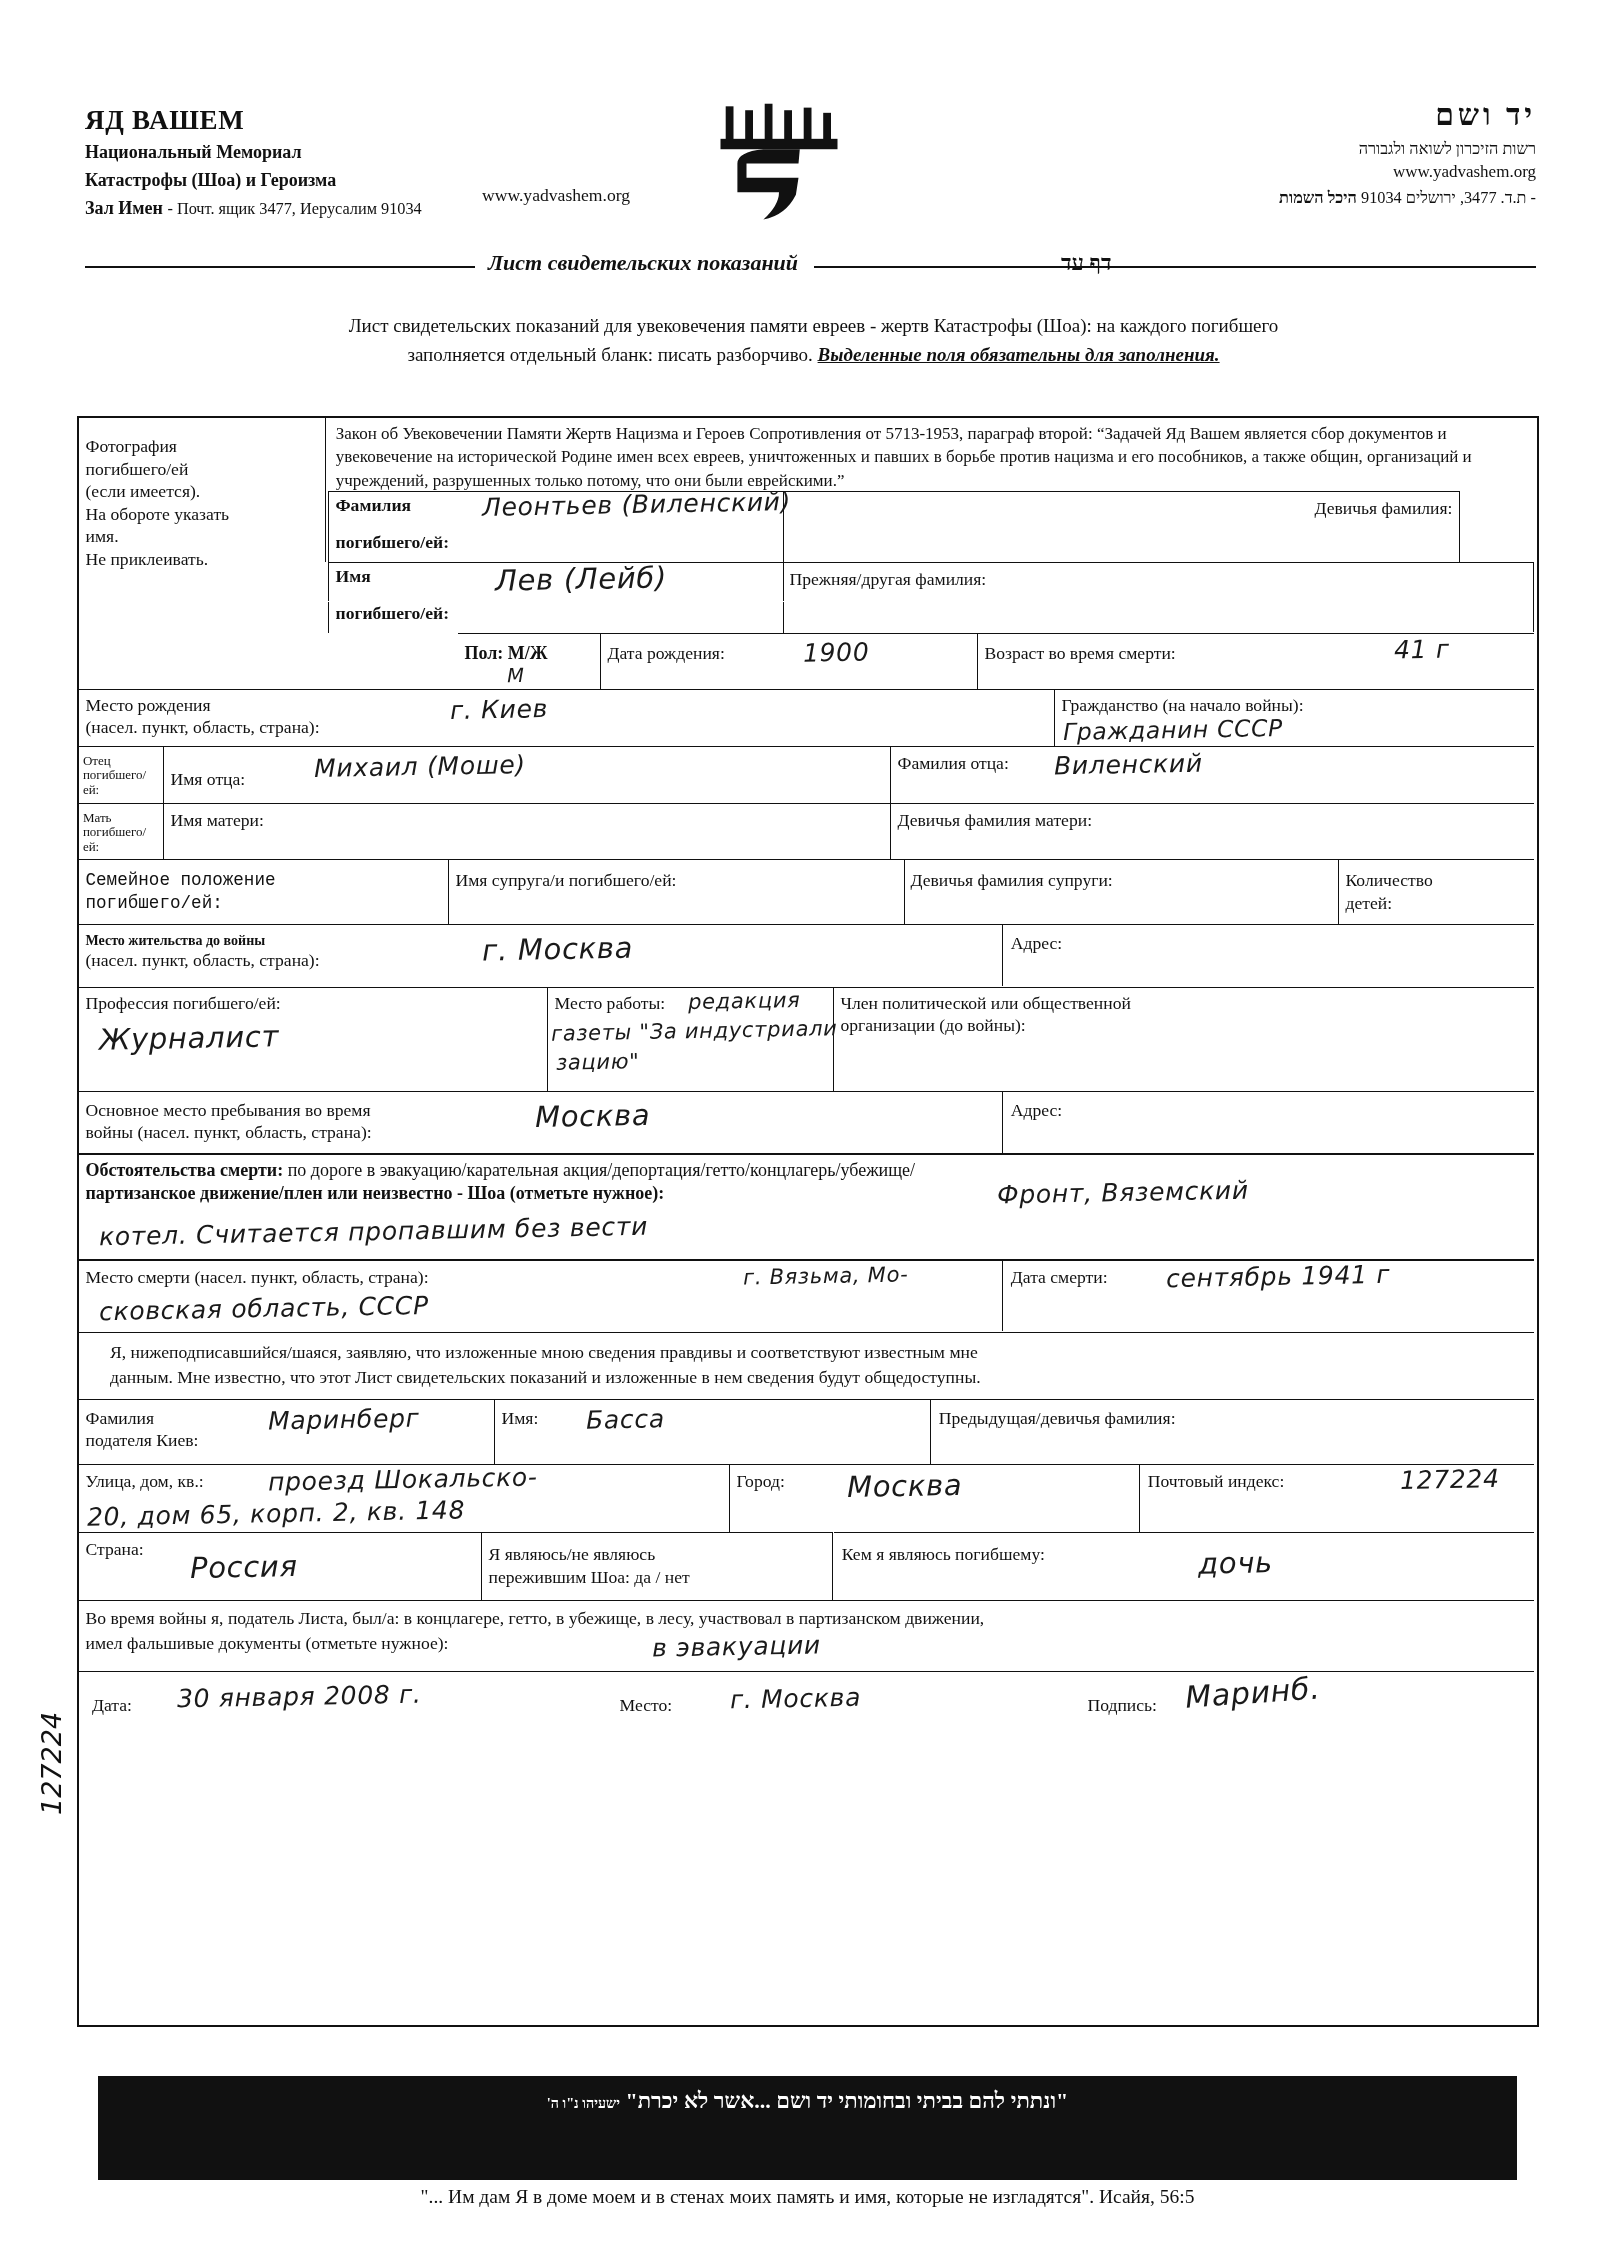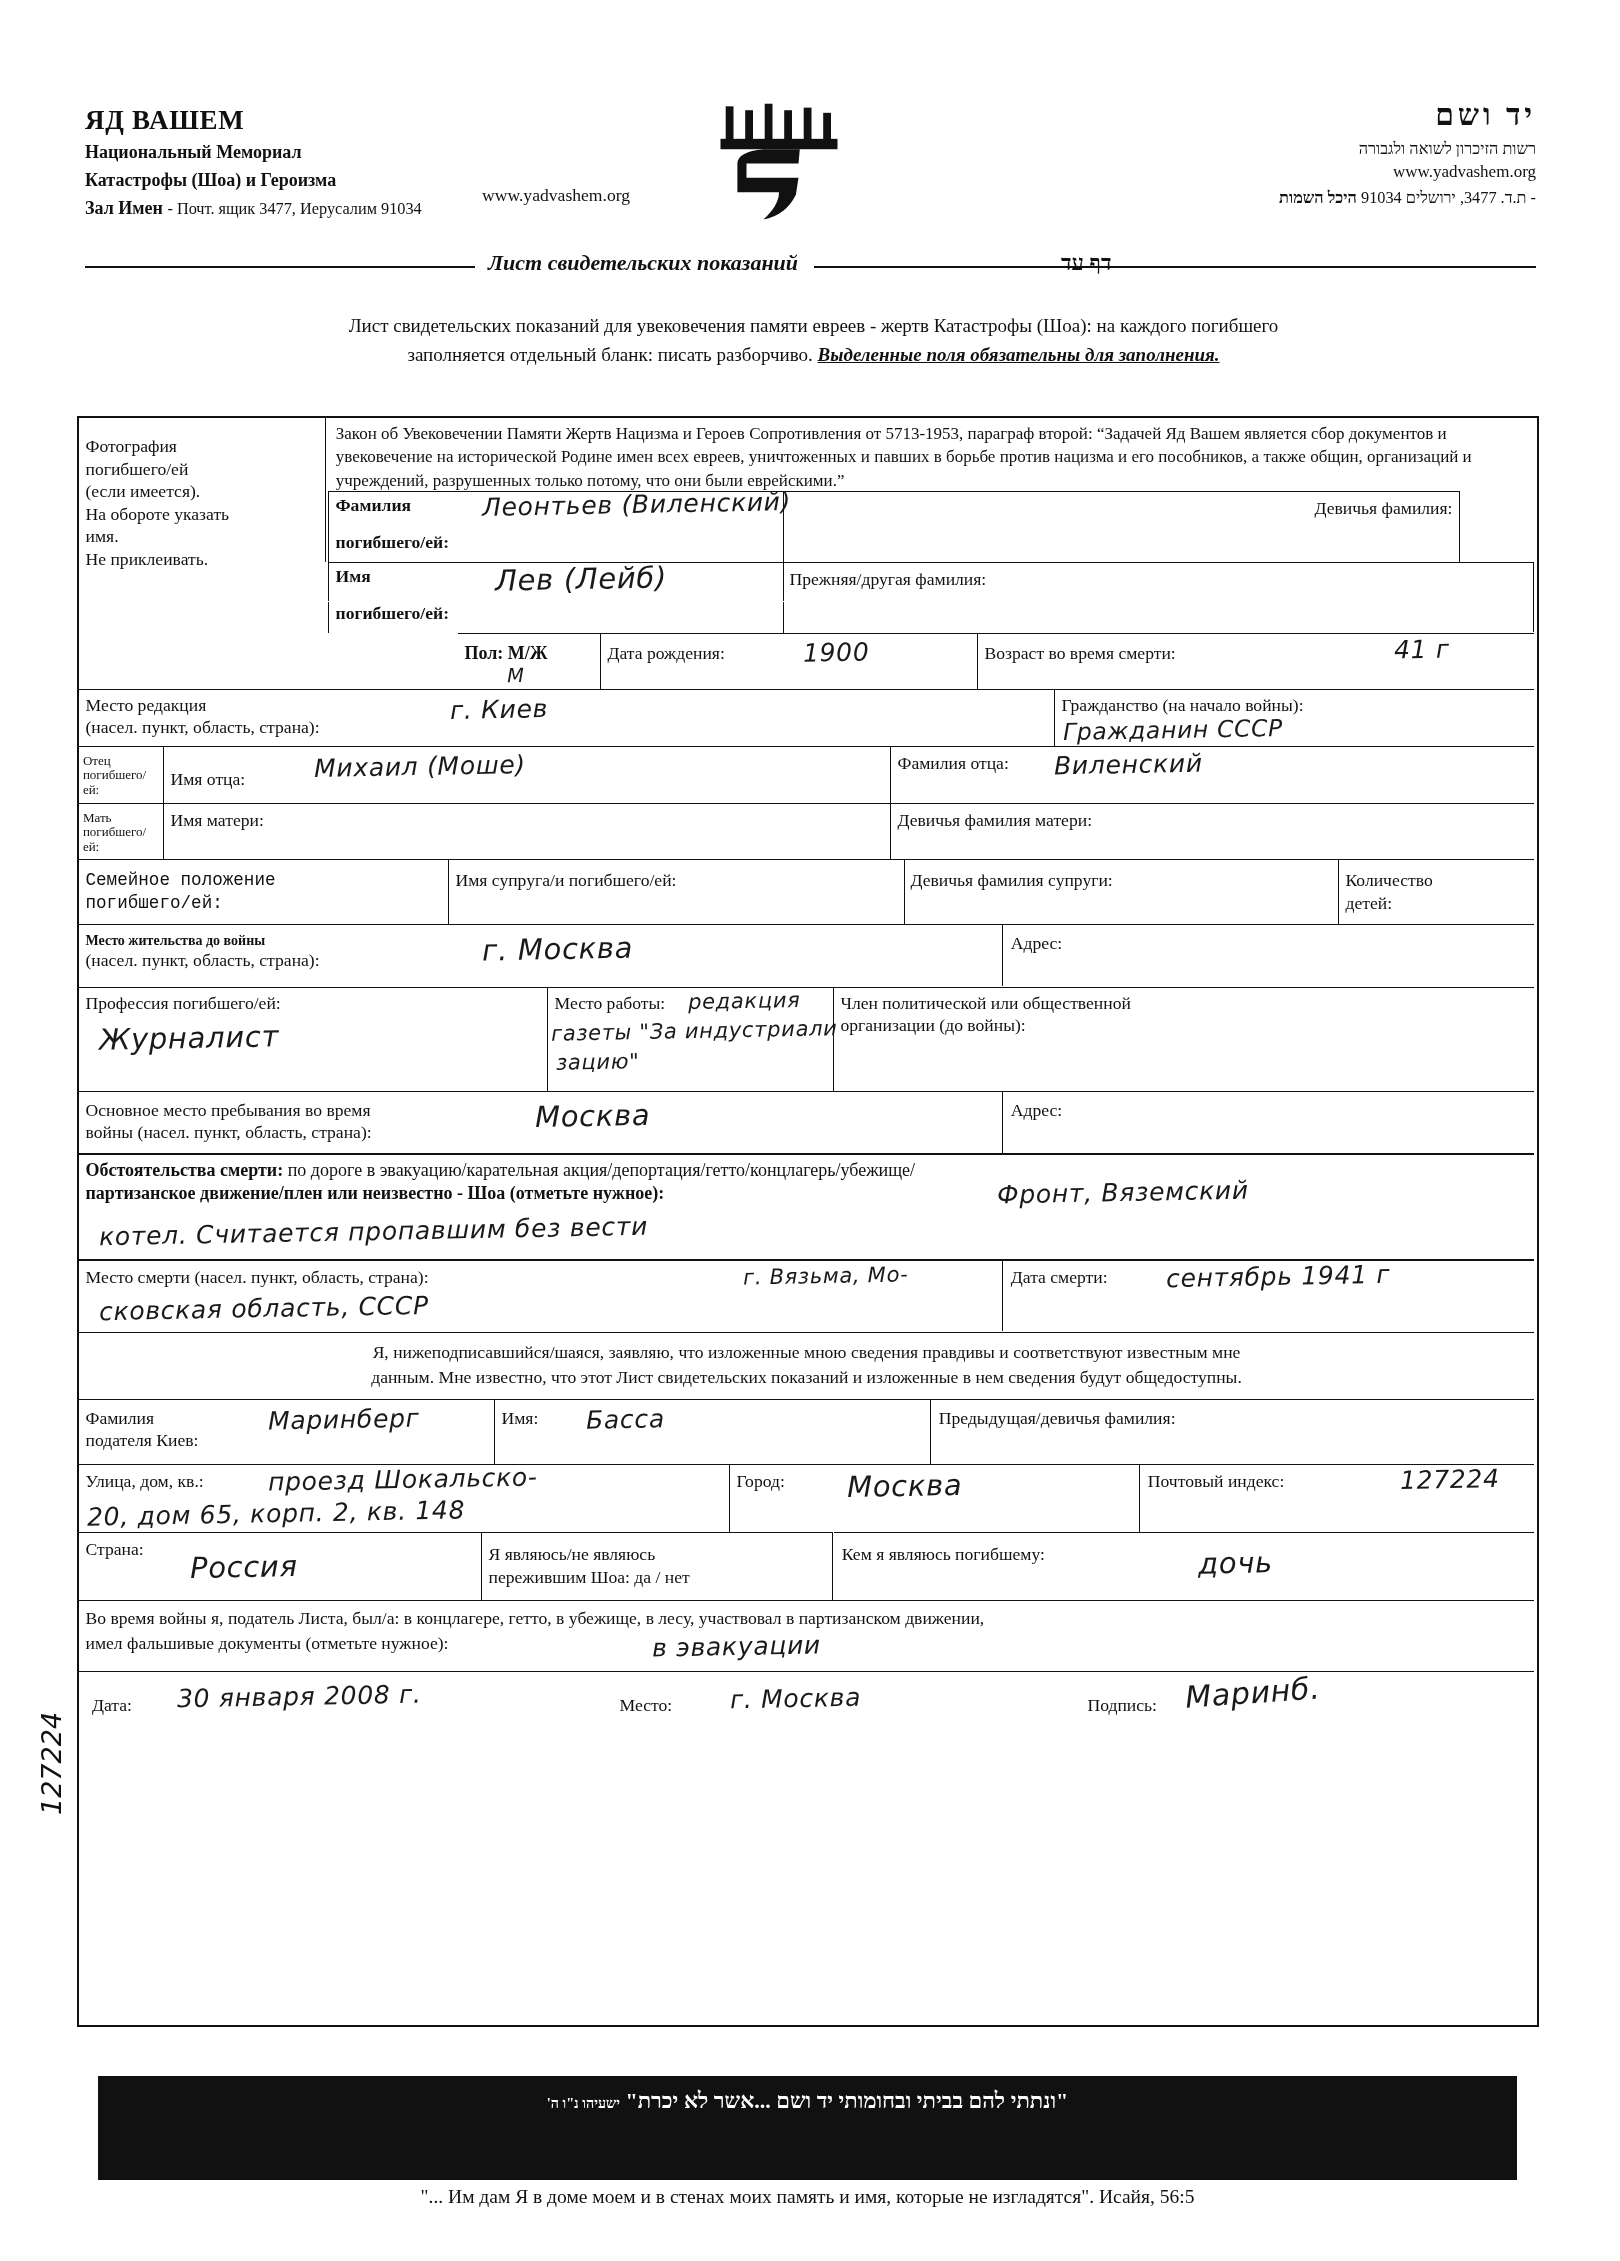--- a/index.html
+++ b/index.html
@@ -193,21 +193,21 @@
       <div class="lbl" style="padding:7.8px 6.5px;">Дата рождения:</div>
       <div class="hand" style="position:absolute;left:202px;top:3.9px;">1900</div>
     </div>
     <div class="cell bt" style="left:899px;top:215px;width:556px;height:56px;">
       <div class="lbl" style="padding:7.8px 6.5px;">Возраст во время смерти:</div>
       <div class="hand" style="position:absolute;left:416px;top:1.3px;">41 г</div>
     </div>
 
     <div class="cell bt br" style="left:0;top:271px;width:976px;height:57px;">
       <div class="lbl" style="padding:3.9px 6.5px;">
-        <div>Место редакция</div>
+        <div>Место рождения</div>
         <div>(насел. пункт, область, страна):</div>
       </div>
       <div class="hand" style="position:absolute;left:371px;top:5.2px;">г. Киев</div>
     </div>
     <div class="cell bt" style="left:976px;top:271px;width:479px;height:57px;">
       <div class="lbl" style="padding:3.9px 6.5px;">Гражданство (на начало войны):</div>
       <div class="hand" style="position:absolute;left:7.8px;top:26px;font-size:23.4px;">Гражданин СССР</div>
     </div>
 
     <div class="cell bt br" style="left:0;top:328px;width:85px;height:57px;">
@@ -320,21 +320,21 @@
       <div class="lbl" style="padding:5.2px 6.5px;">Место смерти (насел. пункт, область, страна):</div>
       <div class="hand sm" style="position:absolute;left:664px;top:2.6px;">г. Вязьма, Мо-</div>
       <div class="hand" style="position:absolute;left:19.5px;top:33px;">сковская область, СССР</div>
     </div>
     <div class="cell" style="left:924px;top:843px;width:531px;height:70px;">
       <div class="lbl" style="padding:5.2px 7.8px;">Дата смерти:</div>
       <div class="hand" style="position:absolute;left:163px;top:1.3px;">сентябрь 1941 г</div>
     </div>
 
     <div class="cell bt" style="left:0;top:914px;width:1455px;height:68px;">
-      <div class="lbl" style="padding:6.5px 31px;line-height:1.45;text-align:center;">
+      <div class="lbl" style="padding:6.5px 31px;line-height:1.45;">
         <div>Я, нижеподписавшийся/шаяся, заявляю, что изложенные мною сведения правдивы и соответствуют известным мне</div>
         <div>данным. Мне известно, что этот Лист свидетельских показаний и изложенные в нем сведения будут общедоступны.</div>
       </div>
     </div>
 
     <div class="cell bt br" style="left:0;top:981px;width:416px;height:65px;">
       <div class="lbl" style="padding:6.5px 6.5px;">
         <div>Фамилия</div>
         <div>подателя Киев:</div>
       </div>

